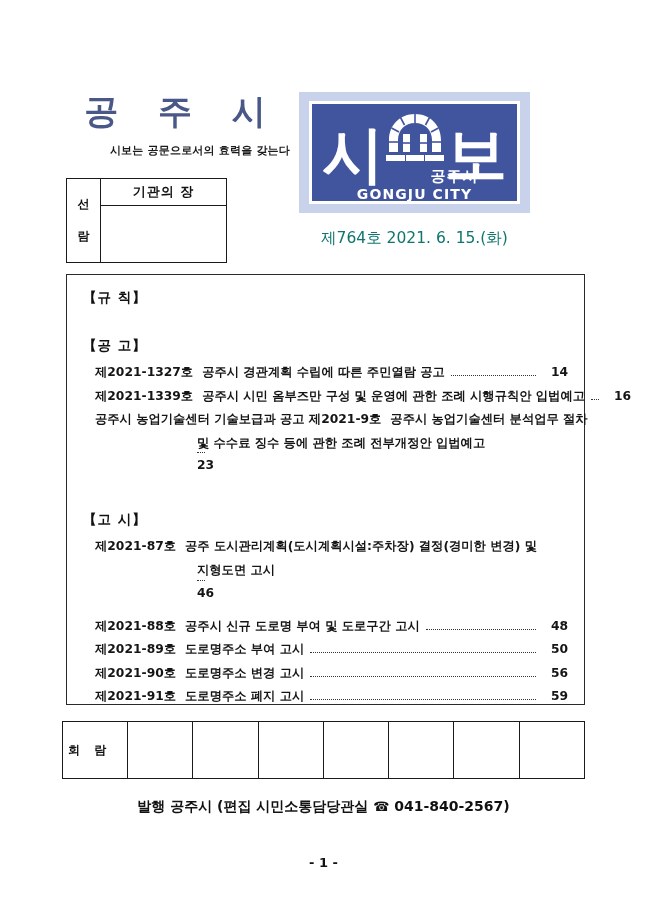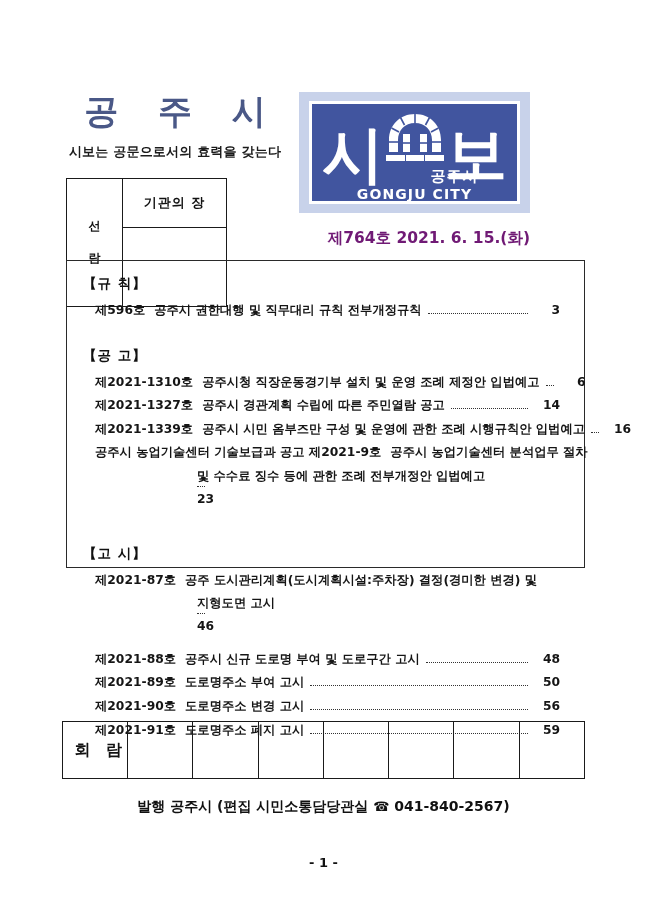--- a/index.html
+++ b/index.html
@@ -34,41 +34,41 @@
     font-weight: bold;
     color: #4a5887;
     letter-spacing: 14px;
     text-align: center;
     line-height: 1.15;
     text-indent: 14px;
     white-space: nowrap;
   }
   #paper-tagline {
     margin-top: 12px;
-    font-size: 13px;
+    font-size: 11px;
     font-weight: bold;
     color: #1a1a1a;
-    text-align: center;
+    text-align: right;
     letter-spacing: 0.2px;
     white-space: nowrap;
   }
 
   
   #seonram-table {
     position: absolute;
     left: 66px;
     top: 178px;
     width: 161px;
     height: 84px;
     border-collapse: collapse;
     table-layout: fixed;
   }
   #seonram-table td {
     border: 1.3px solid #1a1a1a;
-    padding: 11px;
+    padding: 0;
     vertical-align: middle;
   }
   .seonram-label-cell {
     width: 33px;
     text-align: center;
     font-size: 12px;
     font-weight: bold;
     line-height: 2.6;
     letter-spacing: 0px;
   }
@@ -143,37 +143,37 @@
     letter-spacing: 1.1px;
     white-space: nowrap;
   }
 
   
   #issue-line {
     position: absolute;
     left: 299px;
     top: 228px;
     width: 231px;
-    text-align: right;
+    text-align: center;
     font-size: 15.5px;
-    font-weight: bold;
-    color: #701a75;
+    font-weight: normal;
+    color: #0f766e;
     white-space: nowrap;
   }
 
   
   #contents-box {
     position: absolute;
     left: 66px;
-    top: 260px;
+    top: 274px;
     width: 519px;
-    height: 308px;
+    height: 431px;
     border: 1.4px solid #2a2a2a;
     box-sizing: border-box;
-    padding: 14px 24px 0 16px;
+    padding: 14px 16px 0 16px;
   }
   .toc-section { margin-bottom: 4px; }
   .section-heading {
     font-size: 13.5px;
     font-weight: bold;
     color: #111111;
     letter-spacing: 1px;
     margin: 0 0 9px 0;
   }
   .section-gap-rule { height: 17px; }
@@ -222,22 +222,22 @@
     height: 58px;
     border-collapse: collapse;
     table-layout: fixed;
   }
   #hoeram-table td {
     border: 1.4px solid #1a1a1a;
     padding: 0;
   }
   #hoeram-label {
     width: 64px;
-    text-align: right;
-    font-size: 16px;
+    text-align: left;
+    font-size: 12px;
     font-weight: bold;
     letter-spacing: 5px;
     text-indent: 5px;
   }
 
   
   #publisher-line {
     position: absolute;
     left: 0;
     top: 798px;
@@ -325,36 +325,24 @@
     </div>
   </div>
 
   <div id="issue-line">제764호 2021.  6. 15.(화)</div>
 </div>
 
 <div id="contents-box">
 
 <div class="toc-section">
       <div class="section-heading">【규  칙】</div>
-      <div class="toc-entry">
-        <span class="entry-no">제596호</span>
-        <span class="entry-title">공주시 권한대행 및 직무대리 규칙 전부개정규칙</span>
-        <span class="leader"></span>
-        <span class="entry-page">3</span>
-      </div>
       <div class="section-gap-rule"></div>
     </div>
     <div class="toc-section">
       <div class="section-heading">【공  고】</div>
-      <div class="toc-entry">
-        <span class="entry-no">제2021-1310호</span>
-        <span class="entry-title">공주시청 직장운동경기부 설치 및 운영 조례 제정안 입법예고</span>
-        <span class="leader"></span>
-        <span class="entry-page">6</span>
-      </div>
       <div class="toc-entry">
         <span class="entry-no">제2021-1327호</span>
         <span class="entry-title">공주시 경관계획 수립에 따른 주민열람 공고</span>
         <span class="leader"></span>
         <span class="entry-page">14</span>
       </div>
       <div class="toc-entry">
         <span class="entry-no">제2021-1339호</span>
         <span class="entry-title">공주시 시민 옴부즈만 구성 및 운영에 관한 조례 시행규칙안 입법예고</span>
         <span class="leader"></span>

